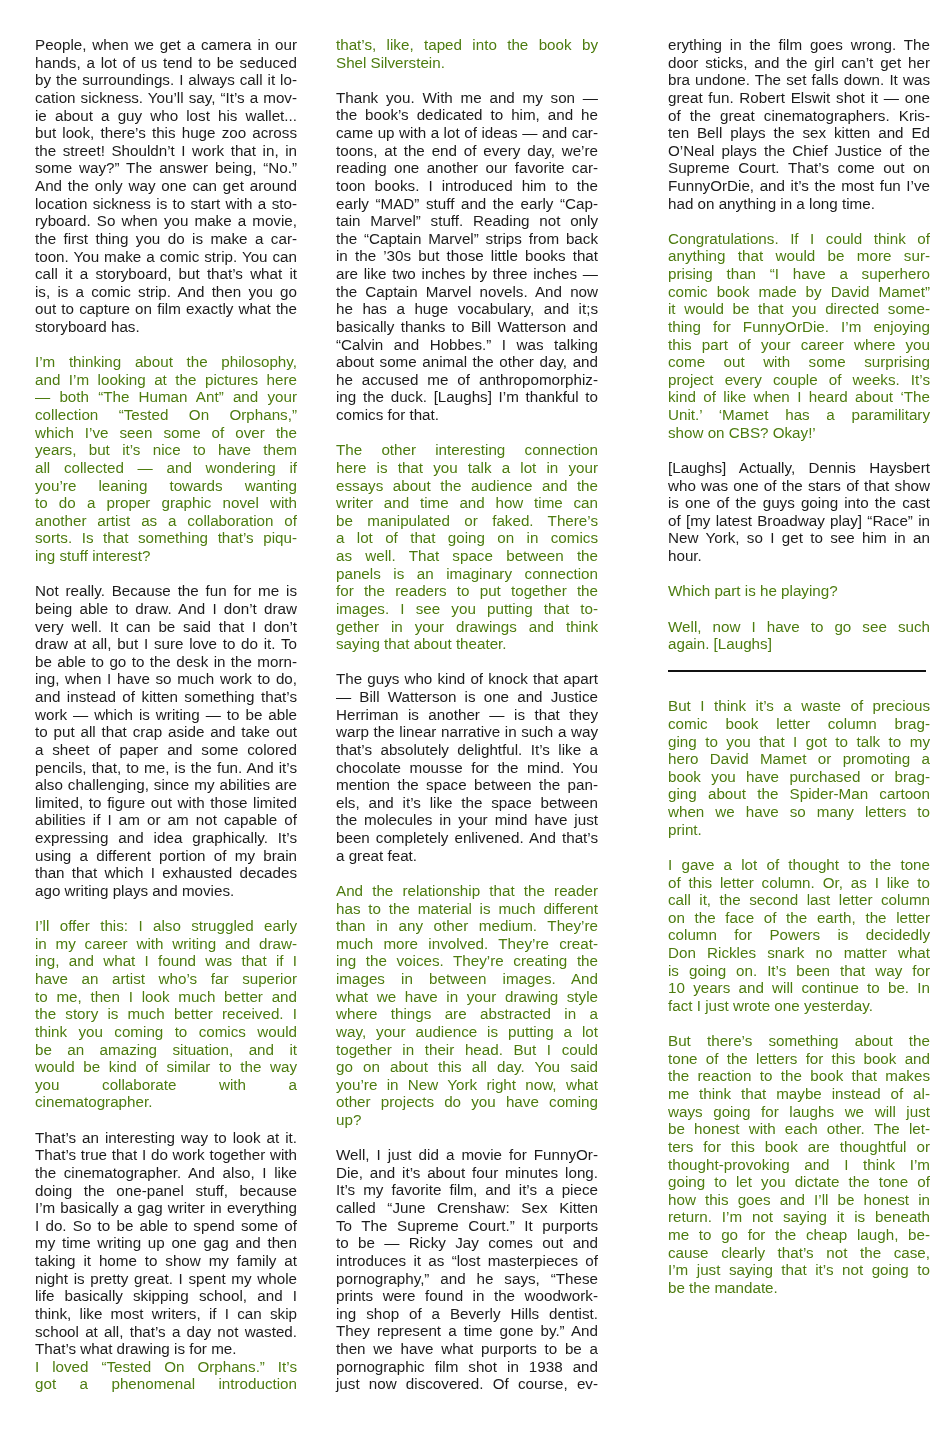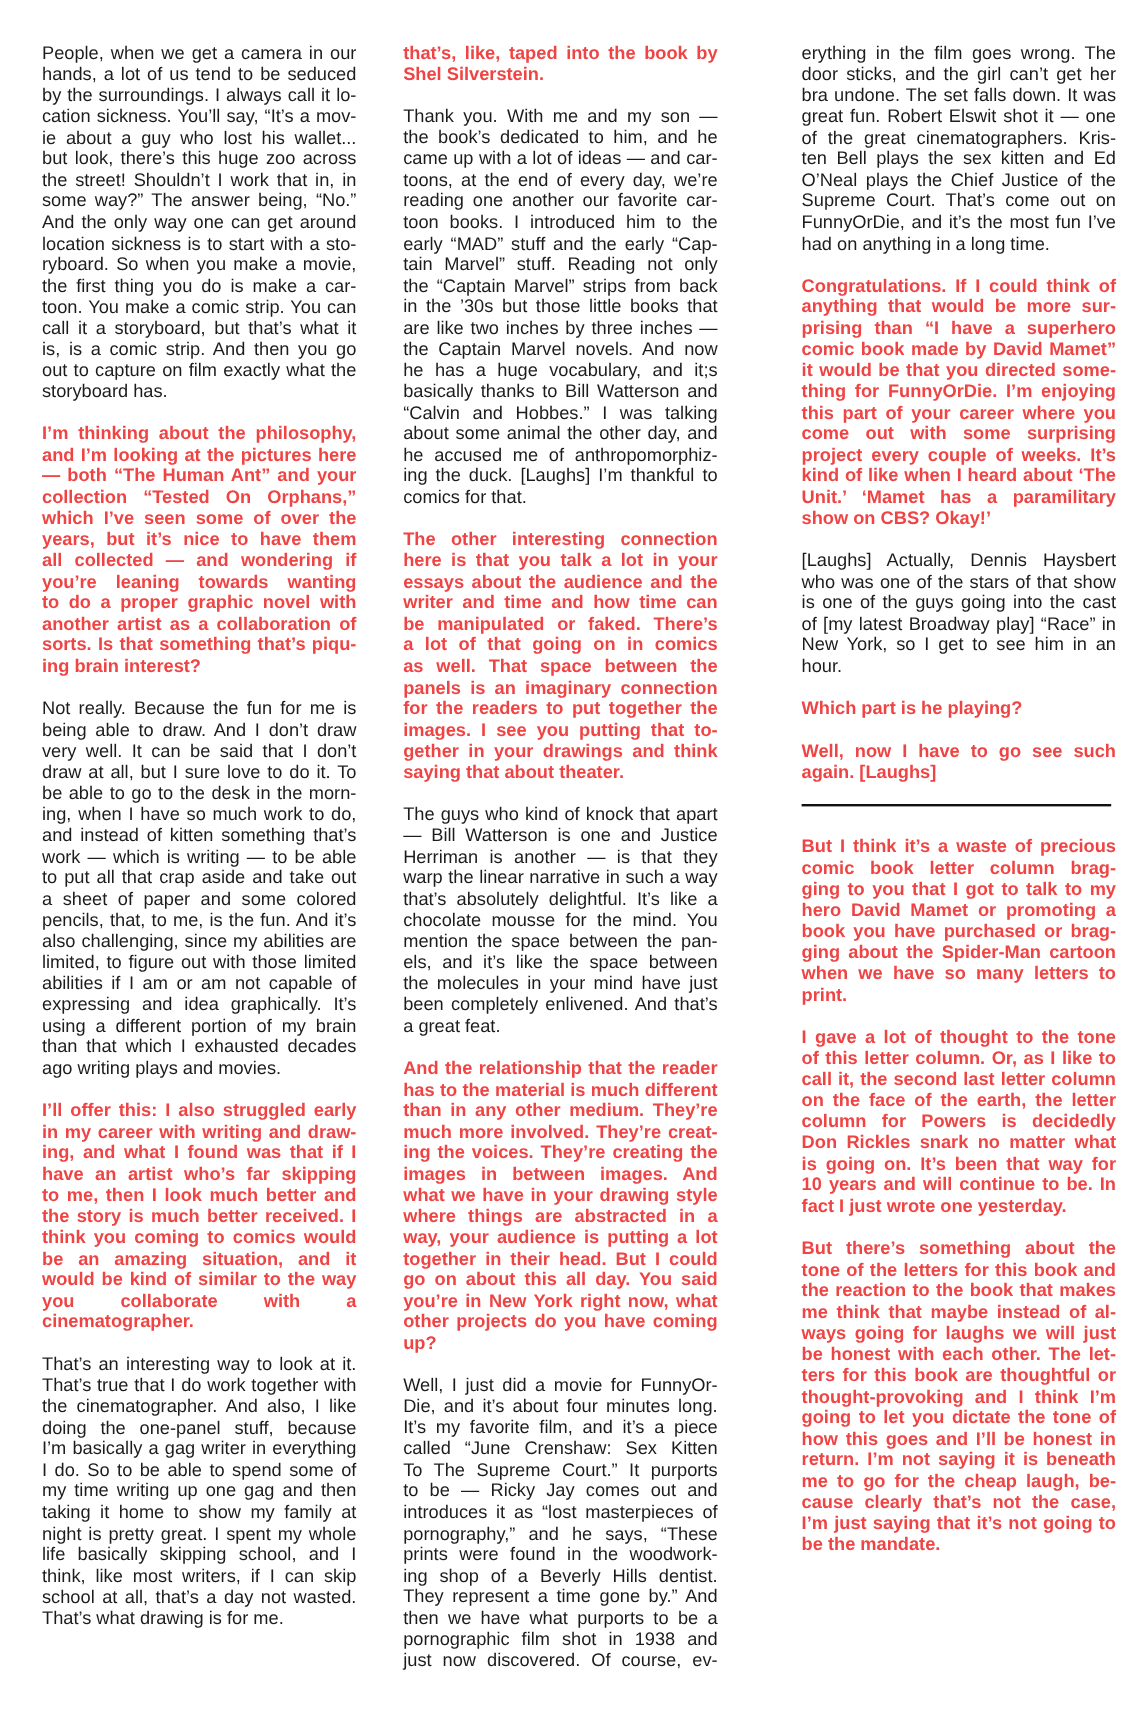--- a/index.html
+++ b/index.html
@@ -4,21 +4,21 @@
 <style>
   html, body { margin: 0; padding: 0; background: #ffffff; }
   body { width: 934px; height: 1436px; position: relative; overflow: hidden; }
   .page { position: absolute; left: 0; top: 0; width: 934px; height: 1436px; background: #fff; }
   .col { position: absolute; top: 36px; width: 262px; }
   #col1 { left: 35px; }
   #col2 { left: 336px; }
   #col3 { left: 668px; }
   .para { margin: 0 0 17.6px 0; color: #1c1c1c; font-family: "Liberation Sans", sans-serif; font-size: 15.2px; }
   .para.tight { margin-bottom: 0; }
-  .para.q { font-weight: bold; color: #ef4444; }
+  .para.q { font-weight: normal; color: #4d7c0f; }
   .line { display: block; height: 17.63px; line-height: 17.63px; white-space: nowrap; text-align: justify; text-align-last: justify; overflow: visible; }
   .line.last { text-align-last: left; }
   .rule { height: 2px; background: #111; width: 258px; margin: 10px 0 25px 0; }
 </style>
 </head>
 <body>
 
 <div class="page">
   <div class="col" id="col1">
       <p class="para">
@@ -45,21 +45,21 @@
         <span class="line">and I’m looking at the pictures here</span>
         <span class="line">— both “The Human Ant” and your</span>
         <span class="line">collection “Tested On Orphans,”</span>
         <span class="line">which I’ve seen some of over the</span>
         <span class="line">years, but it’s nice to have them</span>
         <span class="line">all collected — and wondering if</span>
         <span class="line">you’re leaning towards wanting</span>
         <span class="line">to do a proper graphic novel with</span>
         <span class="line">another artist as a collaboration of</span>
         <span class="line">sorts. Is that something that’s piqu-</span>
-        <span class="line last">ing brain interest?</span>
+        <span class="line last">ing stuff interest?</span>
       </p>
       <p class="para">
         <span class="line">Not really. Because the fun for me is</span>
         <span class="line">being able to draw. And I don’t draw</span>
         <span class="line">very well. It can be said that I don’t</span>
         <span class="line">draw at all, but I sure love to do it. To</span>
         <span class="line">be able to go to the desk in the morn-</span>
         <span class="line">ing, when I have so much work to do,</span>
         <span class="line">and instead of kitten something that’s</span>
         <span class="line">work — which is writing — to be able</span>
@@ -71,21 +71,21 @@
         <span class="line">abilities if I am or am not capable of</span>
         <span class="line">expressing and idea graphically. It’s</span>
         <span class="line">using a different portion of my brain</span>
         <span class="line">than that which I exhausted decades</span>
         <span class="line last">ago writing plays and movies.</span>
       </p>
       <p class="para q">
         <span class="line">I’ll offer this: I also struggled early</span>
         <span class="line">in my career with writing and draw-</span>
         <span class="line">ing, and what I found was that if I</span>
-        <span class="line">have an artist who’s far skipping</span>
+        <span class="line">have an artist who’s far superior</span>
         <span class="line">to me, then I look much better and</span>
         <span class="line">the story is much better received. I</span>
         <span class="line">think you coming to comics would</span>
         <span class="line">be an amazing situation, and it</span>
         <span class="line">would be kind of similar to the way</span>
         <span class="line">you collaborate with a</span>
         <span class="line last">cinematographer.</span>
       </p>
       <p class="para tight">
         <span class="line">That’s an interesting way to look at it.</span>
@@ -94,20 +94,24 @@
         <span class="line">doing the one-panel stuff, because</span>
         <span class="line">I’m basically a gag writer in everything</span>
         <span class="line">I do. So to be able to spend some of</span>
         <span class="line">my time writing up one gag and then</span>
         <span class="line">taking it home to show my family at</span>
         <span class="line">night is pretty great. I spent my whole</span>
         <span class="line">life basically skipping school, and I</span>
         <span class="line">think, like most writers, if I can skip</span>
         <span class="line">school at all, that’s a day not wasted.</span>
         <span class="line last">That’s what drawing is for me.</span>
+      </p>
+      <p class="para q">
+        <span class="line">I loved “Tested On Orphans.” It’s</span>
+        <span class="line">got a phenomenal introduction</span>
       </p>
     </div>
   <div class="col" id="col2">
       <p class="para q">
         <span class="line">that’s, like, taped into the book by</span>
         <span class="line last">Shel Silverstein.</span>
       </p>
       <p class="para">
         <span class="line">Thank you. With me and my son —</span>
         <span class="line">the book’s dedicated to him, and he</span>

